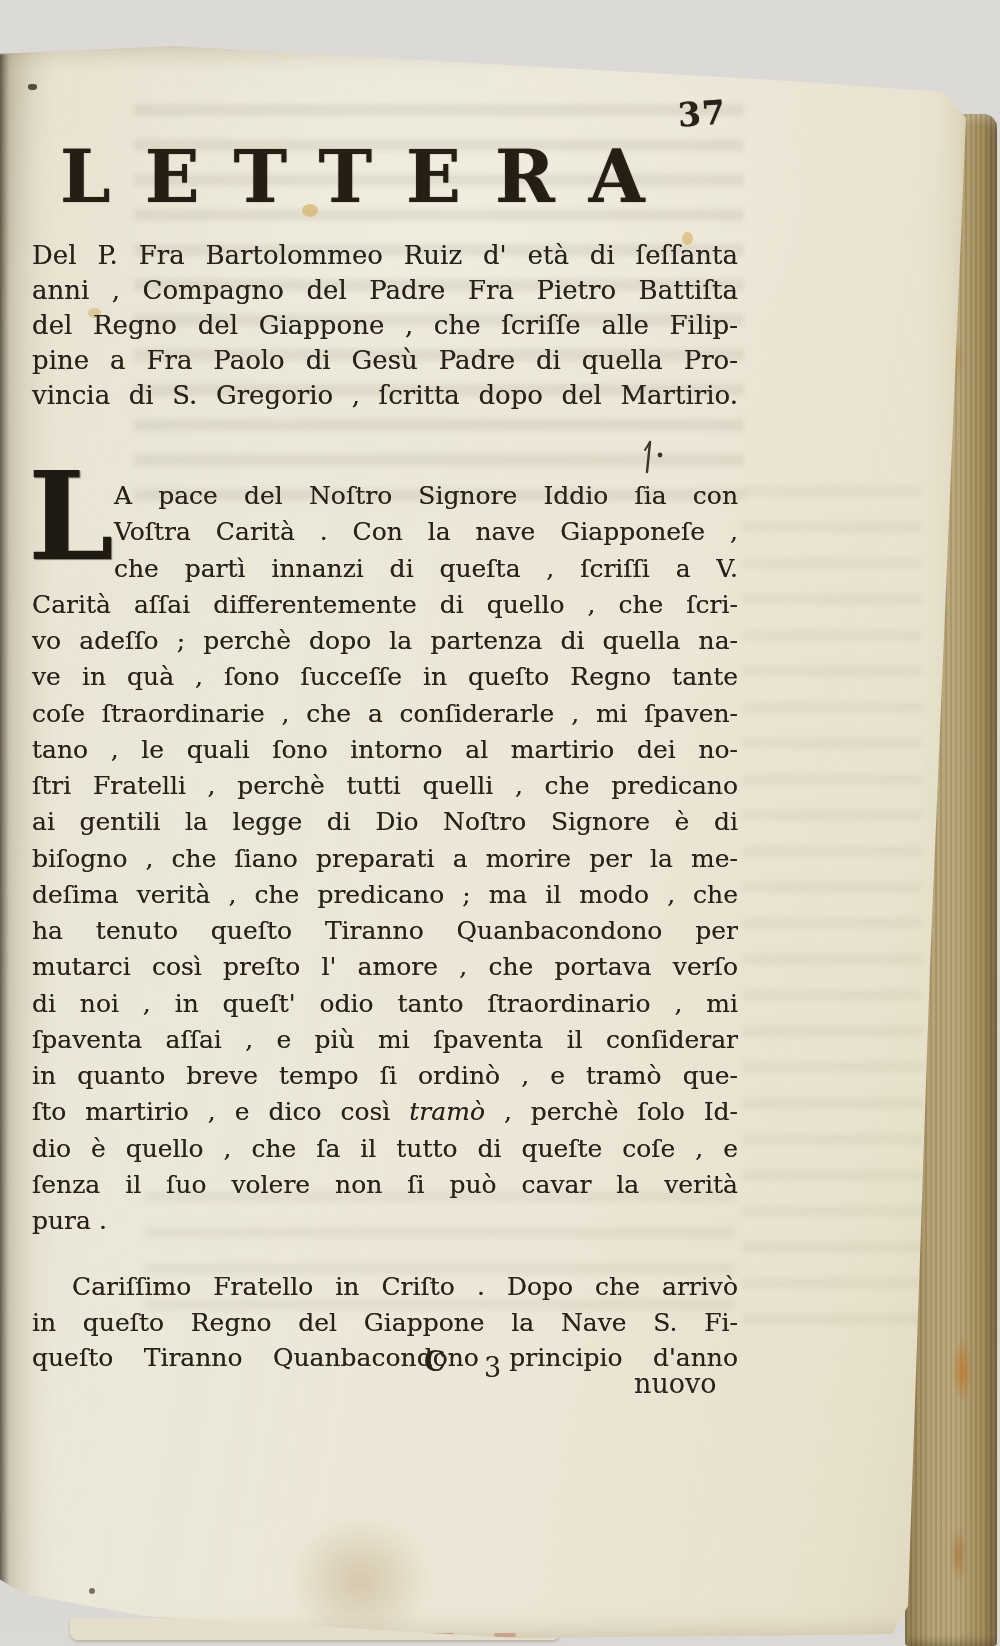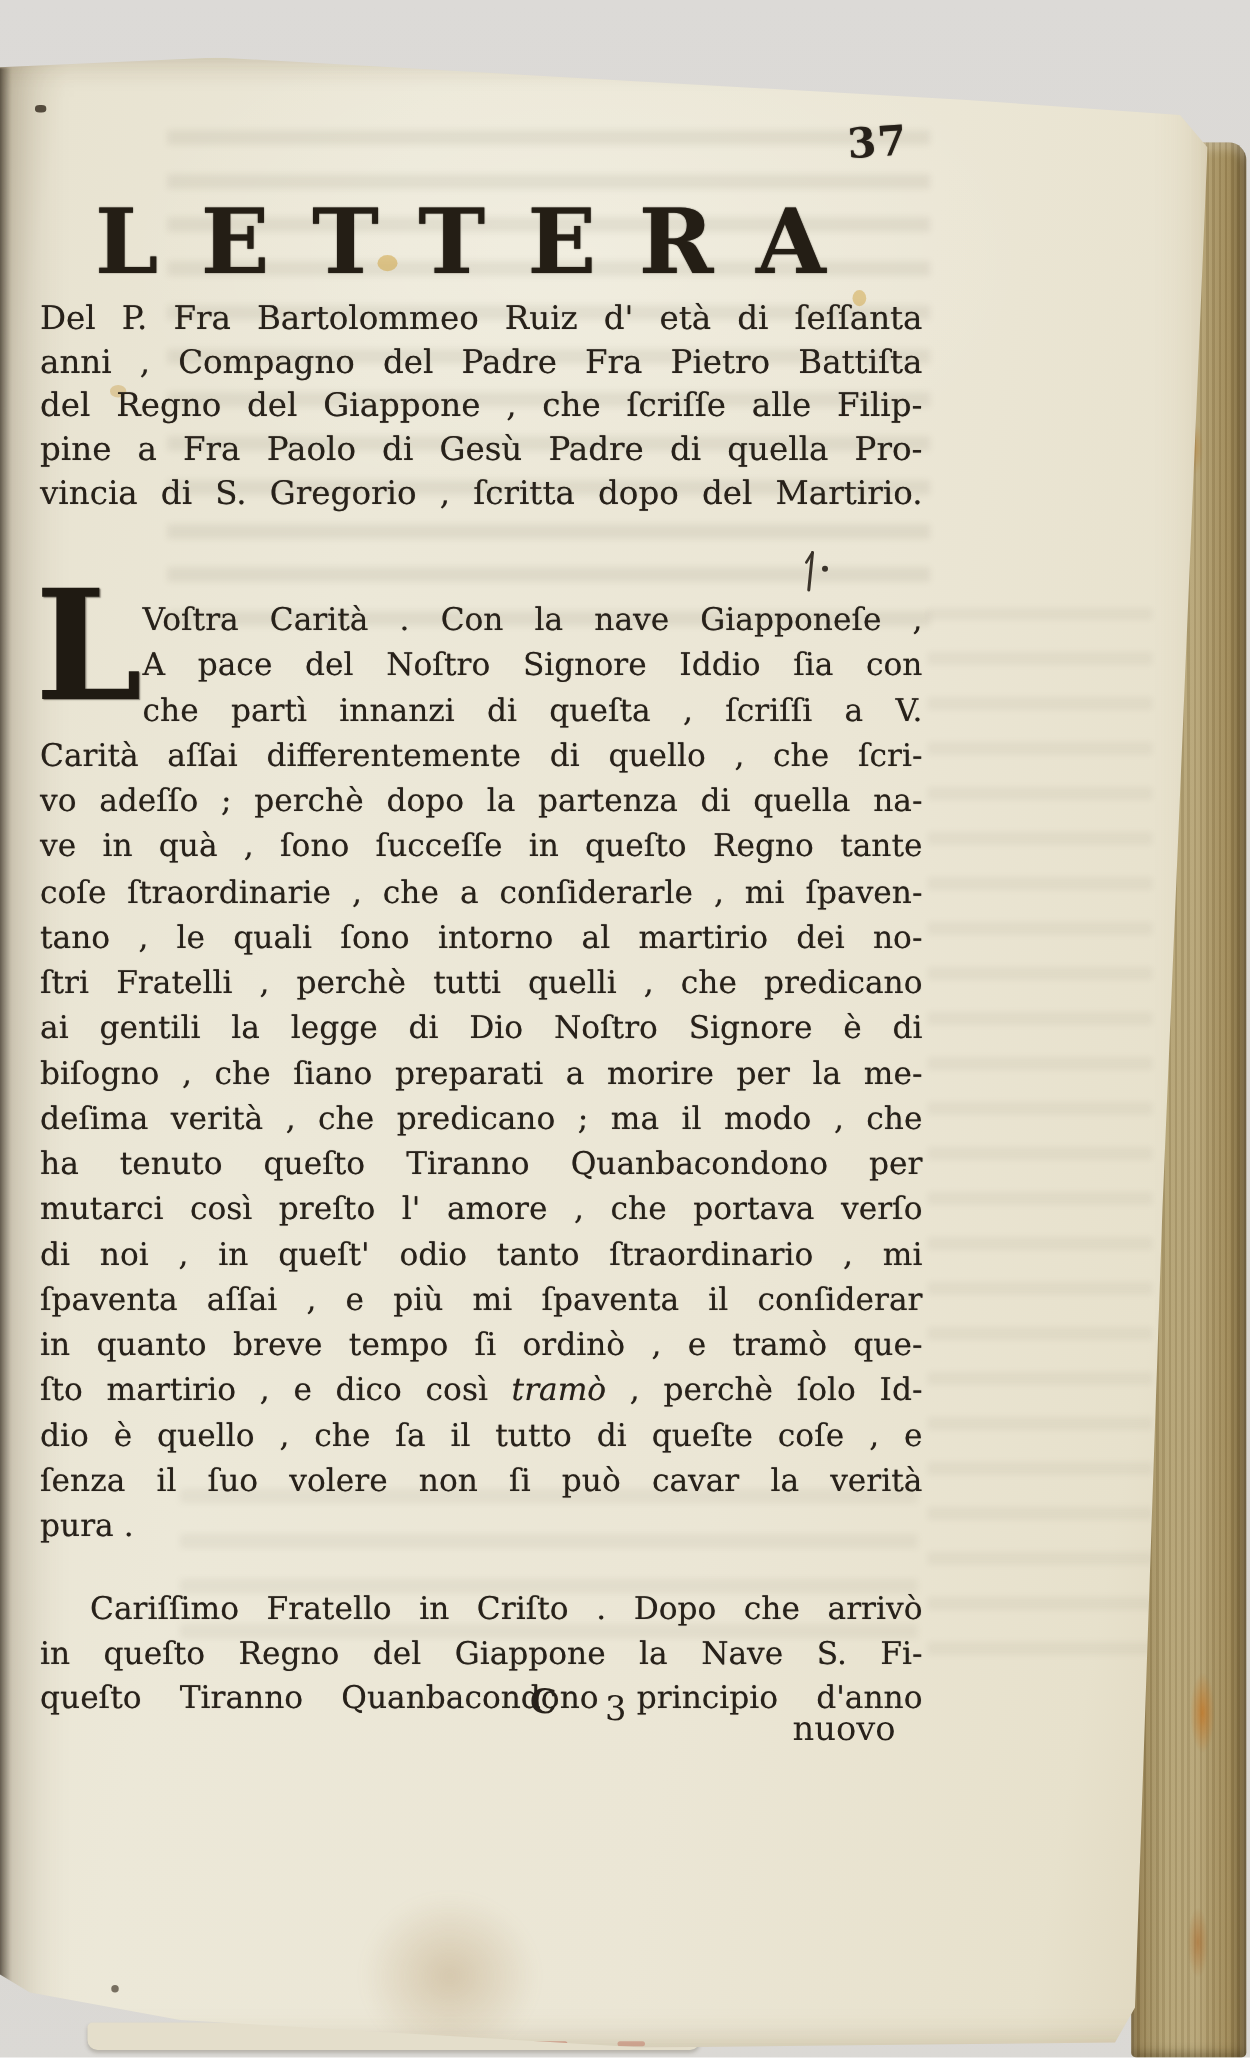--- a/index.html
+++ b/index.html
@@ -90,21 +90,21 @@
   .rd5{left:430px;top:1587px;width:30px;opacity:.4;}
   .rd6{left:500px;top:1587px;width:22px;opacity:.35;}
 
   
   .content{position:absolute;left:38px;top:0;width:706px;color:#27211a;z-index:3;}
   .pagenum{
     position:absolute;left:646px;top:48px;font-size:33px;font-weight:bold;
     letter-spacing:1px;transform:rotate(-4deg);text-shadow:0 0 1px rgba(30,25,15,.6);
   }
   .title{
-    position:absolute;left:28px;top:88px;width:604px;margin:16px;
+    position:absolute;left:28px;top:88px;width:604px;margin:0;
     font-size:72px;font-weight:bold;letter-spacing:34px;text-align:center;
     color:#241e15;text-shadow:0 0 1px rgba(25,20,12,.85);white-space:nowrap;
   }
   .heading{position:absolute;left:0;top:192px;width:706px;font-size:26px;}
   .hline{height:35px;line-height:35px;text-align:justify;text-align-last:justify;white-space:nowrap0;}
   .heading,.para1,.para2{text-shadow:0 0 .6px rgba(30,24,15,.55);}
 
   .stray{position:absolute;left:606px;top:392px;width:30px;height:42px;}
 
   .para1{position:absolute;left:0;top:432px;width:706px;font-size:25px;}
@@ -170,22 +170,22 @@
       </div>
 
       <svg class="stray" viewBox="0 0 30 42">
         <path d="M12 4 L9 34" stroke="#3a332a" stroke-width="2.4" fill="none" stroke-linecap="round"></path>
         <path d="M12 4 L7 12" stroke="#3a332a" stroke-width="2" fill="none" stroke-linecap="round"></path>
         <circle cx="22" cy="17" r="2.4" fill="#3a332a"></circle>
       </svg>
 
       <div class="para1">
         <div class="dropcap">L</div>
+        <div class="bline ind">A pace del Noſtro Signore Iddio ſia con</div>
         <div class="bline ind">Voſtra Carità . Con la nave Giapponeſe ,</div>
-        <div class="bline ind">A pace del Noſtro Signore Iddio ſia con</div>
         <div class="bline ind">che partì innanzi di queſta , ſcriſſi a V.</div>
         <div class="bline">Carità aſſai differentemente di quello , che ſcri-</div>
         <div class="bline">vo adeſſo ; perchè dopo la partenza di quella na-</div>
         <div class="bline">ve in quà , ſono ſucceſſe in queſto Regno tante</div>
         <div class="bline">coſe ſtraordinarie , che a conſiderarle , mi ſpaven-</div>
         <div class="bline">tano , le quali ſono intorno al martirio dei no-</div>
         <div class="bline">ſtri Fratelli , perchè tutti quelli , che predicano</div>
         <div class="bline">ai gentili la legge di Dio Noſtro Signore è di</div>
         <div class="bline">biſogno , che ſiano preparati a morire per la me-</div>
         <div class="bline">deſima verità , che predicano ; ma il modo , che</div>

